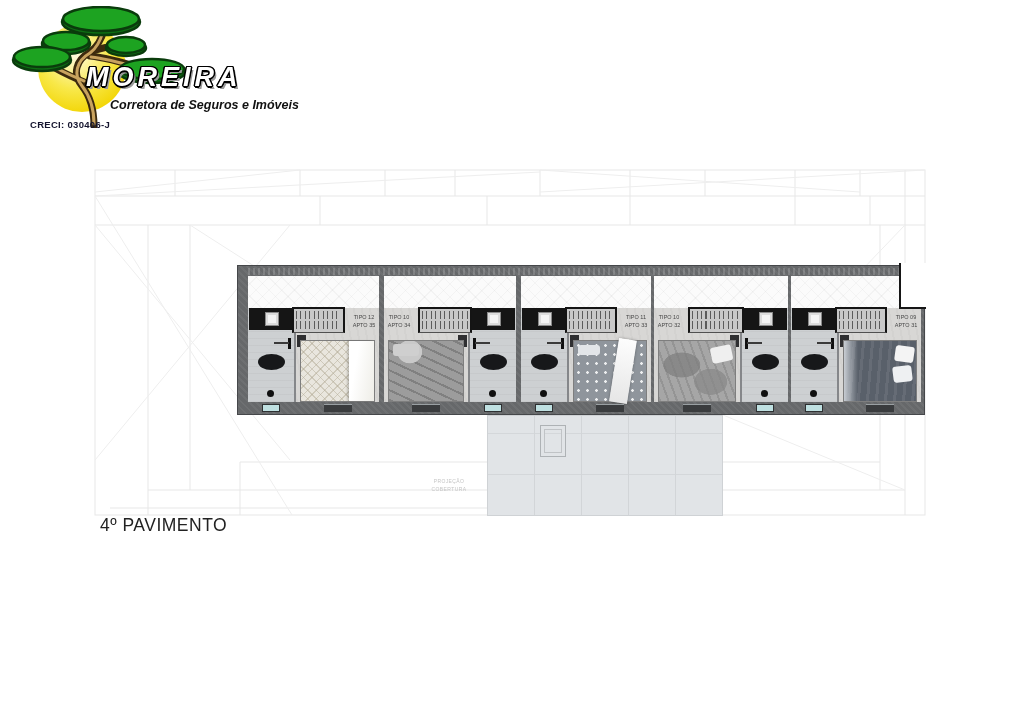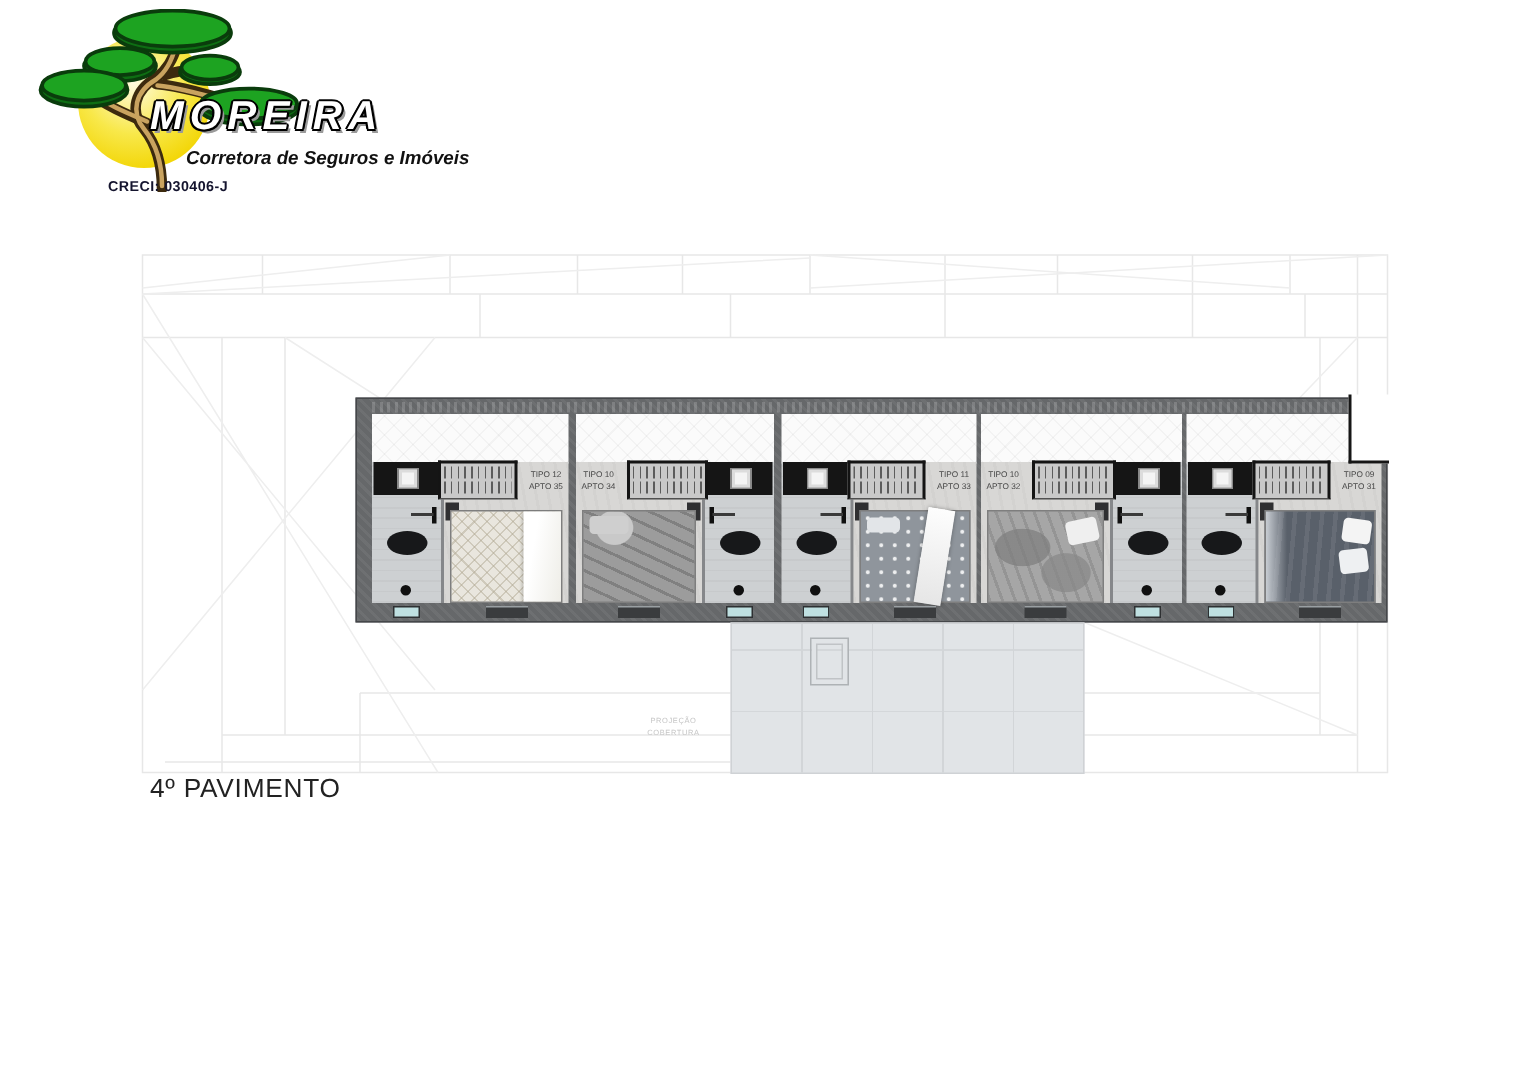--- a/index.html
+++ b/index.html
@@ -3,33 +3,33 @@
 <meta charset="utf-8">
 <style>
   html,body{margin:0;padding:0;background:#fff;}
   #stage{position:relative;width:1024px;height:723px;background:#fff;overflow:hidden;
          font-family:"Liberation Sans",sans-serif;}
 
   
   #ghost{position:absolute;left:0;top:0;width:1024px;height:723px;}
 
   
-  #logo{position:absolute;left:16px;top:4px;width:290px;height:132px;}
+  #logo{position:absolute;left:2px;top:4px;width:290px;height:132px;}
   #sun{position:absolute;left:36px;top:20px;width:88px;height:88px;border-radius:50%;
        background:radial-gradient(circle at 42% 35%, #fffbe0 0%, #f8e84a 45%, var(--logo-sun) 80%);}
   #tree{position:absolute;left:4px;top:2px;}
   #brand{position:absolute;left:84px;top:58px;font-size:27px;font-weight:800;font-style:italic;
          letter-spacing:4px;color:#fff;white-space:nowrap;
          text-shadow:-1px -1px 0 #000,1px -1px 0 #000,-1px 1px 0 #000,1px 1px 0 #000,
                      0 -1.5px 0 #000,0 1.5px 0 #000,-1.5px 0 0 #000,1.5px 0 0 #000,
                      2.5px 2.5px 0 #9a9a9a;}
   #tagline{position:absolute;left:108px;top:94px;font-size:12.5px;font-weight:bold;font-style:italic;
            color:#111;white-space:nowrap;}
   #creci{position:absolute;left:28px;top:115px;font-size:9.5px;font-weight:bold;color:#14142e;
-         letter-spacing:.3px;margin-left:28px;}
+         letter-spacing:.3px;}
 
   
   #plan{position:absolute;left:237px;top:265px;width:688px;height:150px;
         background:var(--wall);border:1.5px solid #45474a;box-sizing:border-box;
         background-image:repeating-linear-gradient(45deg, rgba(255,255,255,.05) 0 2px, transparent 2px 5px);}
   #plan::before{content:"";position:absolute;left:10px;right:10px;top:2px;height:7px;
         background:repeating-linear-gradient(90deg, rgba(255,255,255,.16) 0 2px, transparent 2px 5px);}
   .unit{position:absolute;top:10px;height:126px;}
   .balcony{position:absolute;left:0;right:0;top:0;height:32px;background:var(--balcony);
         border-bottom:1px solid #9b9d9f;

